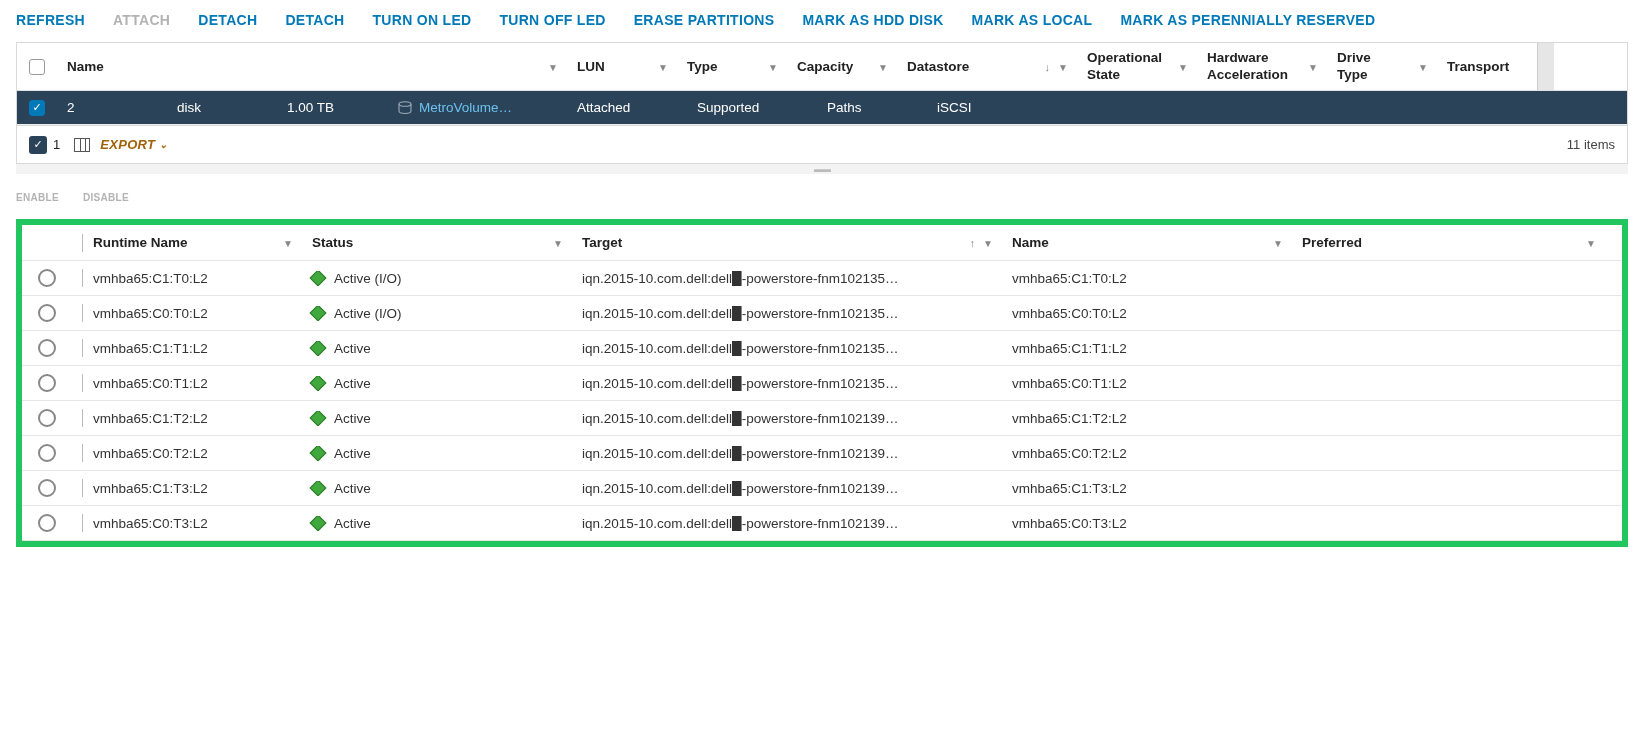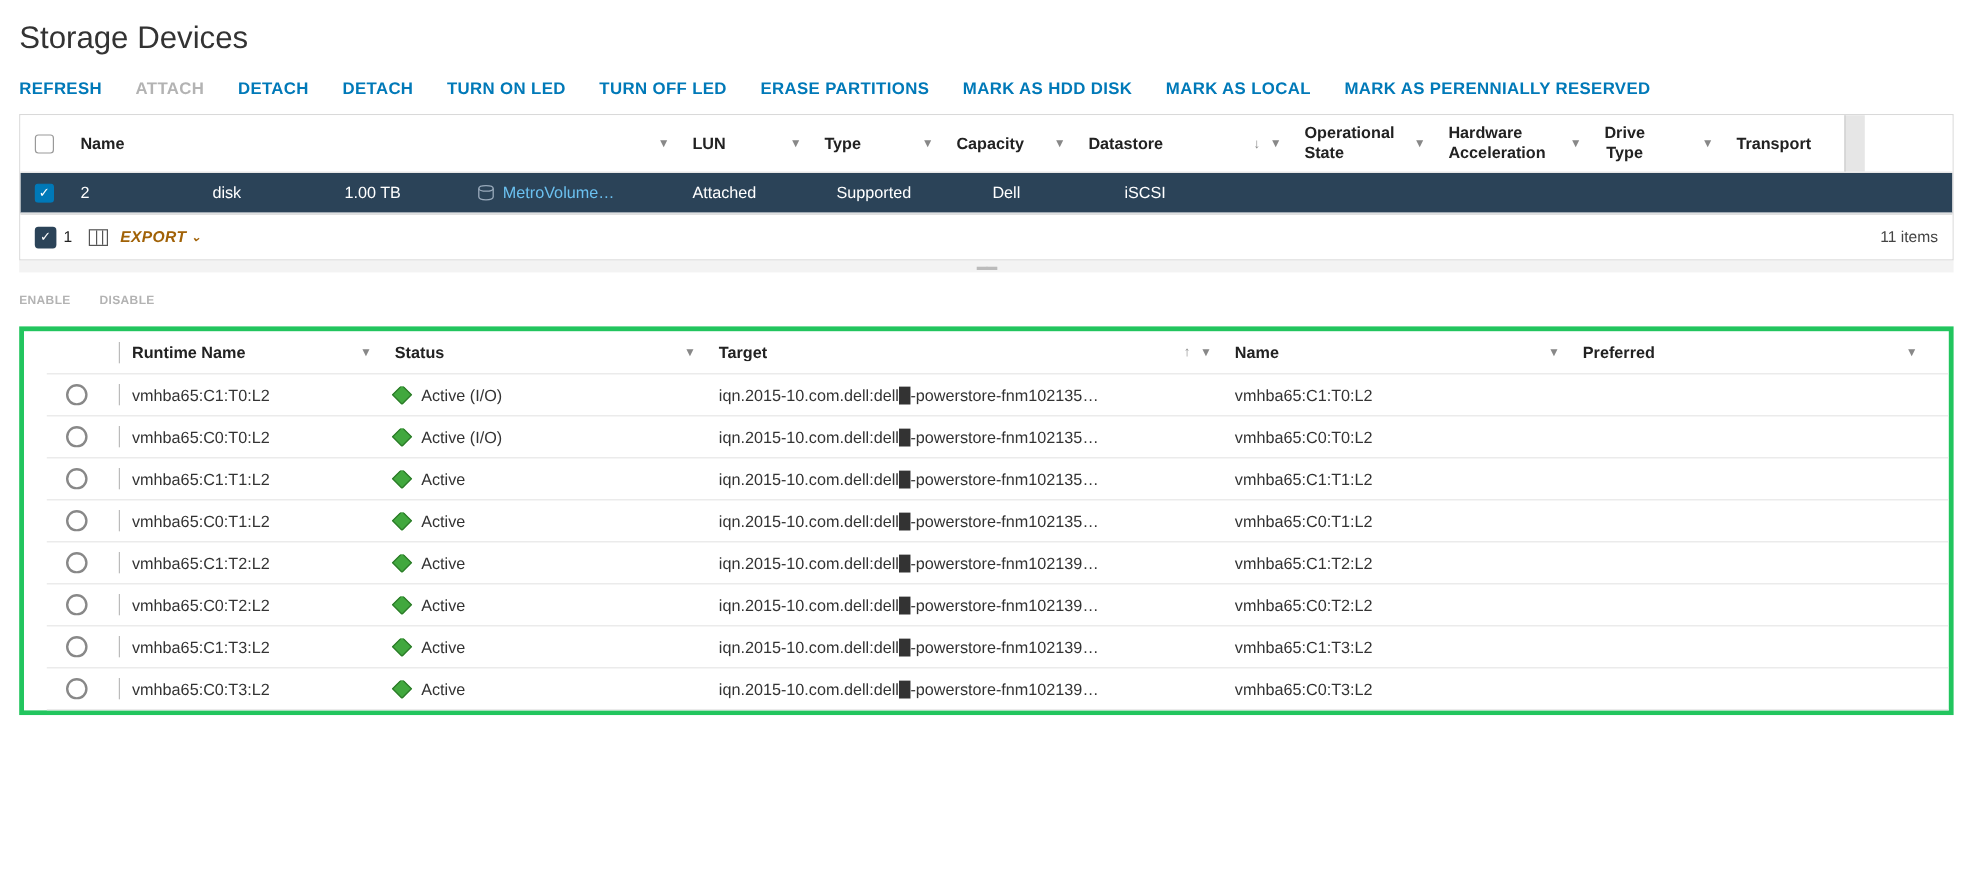--- a/index.html
+++ b/index.html
@@ -105,21 +105,21 @@
   .grid-row.selected .link { color: #6bc1f0; }
 
   .col-check { width: 40px; justify-content: center; flex: 0 0 40px; }
   .col-name  { width: 510px; flex: 0 0 510px; }
   .col-lun   { width: 110px; flex: 0 0 110px; }
   .col-type  { width: 110px; flex: 0 0 110px; }
   .col-cap   { width: 110px; flex: 0 0 110px; }
   .col-ds    { width: 180px; flex: 0 0 180px; }
   .col-op    { width: 120px; flex: 0 0 120px; }
   .col-hw    { width: 130px; flex: 0 0 130px; }
-  .col-dt    { width: 110px; flex: 0 0 110px; text-align: center; }
+  .col-dt    { width: 110px; flex: 0 0 110px; }
   .col-tr    { width: 100px; flex: 0 0 100px; }
 
   .checkbox {
     width: 16px; height: 16px; border: 1px solid #999; border-radius: 3px;
     display: inline-flex; align-items: center; justify-content: center;
     background: #fff;
   }
   .checkbox.checked {
     background: #0079b8; border-color: #0079b8; color: #fff; font-size: 11px;
   }
@@ -181,22 +181,21 @@
     margin-bottom: -1px;
   }
 
   .path-actions {
     display:flex; gap: 24px; margin: 18px 0 16px 0;
     font-size: 10px; letter-spacing:0.3px; font-weight:600;
   }
   .path-actions .action { color:#b3b3b3; cursor:default; }
 
   .paths-grid {
-    border: 4px solid #22c55e;
-    padding-left: 19px;
+    border: 6px solid #22c55e;
   }
   .paths-head, .paths-row {
     display:flex; align-items:center; border-bottom:1px solid #e6e6e6;
   }
   .paths-head { height: 36px; font-weight:600; position: relative; }
   .paths-head .vscroll-stub { width:17px; background:#fafafa; border-left:1px solid #eee; }
   .paths-row  { height: 35px; align-items: center; }
 
   .pcol-radio  { width: 50px; flex:0 0 50px; justify-content:center; }
   .pcol-run    { width: 230px; flex:0 0 230px; }
@@ -216,21 +215,20 @@
   }
 
   .link { color:#0079b8; }
 
 </style>
 </head>
 <body>
 
 <div class="page">
 
-  <h1 class="title">Storage Devices</h1>
 
   <div class="action-bar" id="action-bar">
       <span class="action">REFRESH</span>
       <span class="action disabled">ATTACH</span>
       <span class="action">DETACH</span>
       <span class="action">DETACH</span>
       <span class="action">TURN ON LED</span>
       <span class="action">TURN OFF LED</span>
       <span class="action">ERASE PARTITIONS</span>
       <span class="action">MARK AS HDD DISK</span>
@@ -294,21 +292,21 @@
             <span class="ds-icon">
               <svg viewBox="0 0 16 14" width="16" height="14">
                 <ellipse cx="8" cy="3" rx="6" ry="2.3" fill="none" stroke="#9ab" stroke-width="1.1"></ellipse>
                 <path d="M2 3v7c0 1.4 2.7 2.5 6 2.5s6-1.1 6-2.5V3" fill="none" stroke="#9ab" stroke-width="1.1"></path>
               </svg>
             </span>
             <span class="link">MetroVolume…</span>
           </div>
           <div class="cell col-op">Attached</div>
           <div class="cell col-hw">Supported</div>
-          <div class="cell col-dt">Dell</div>
+          <div class="cell col-dt">Paths</div>
           <div class="cell col-tr">iSCSI</div>
         </div>
       </div>
 
     <div class="grid-footer">
       <span class="sel-badge">✓</span>
       <span style="margin-left:6px">1</span>
       <span class="cols-icon"></span>
       <span class="export">
         <span>EXPORT</span>

